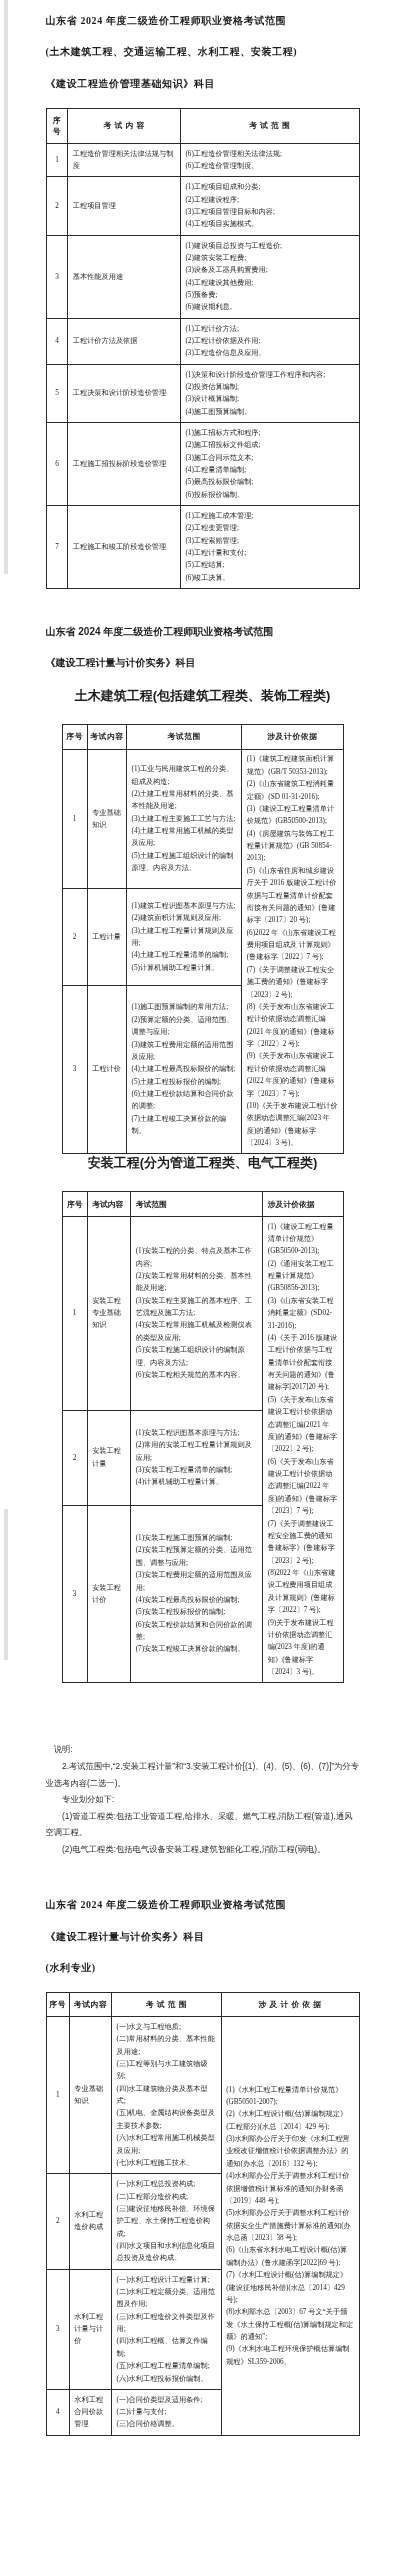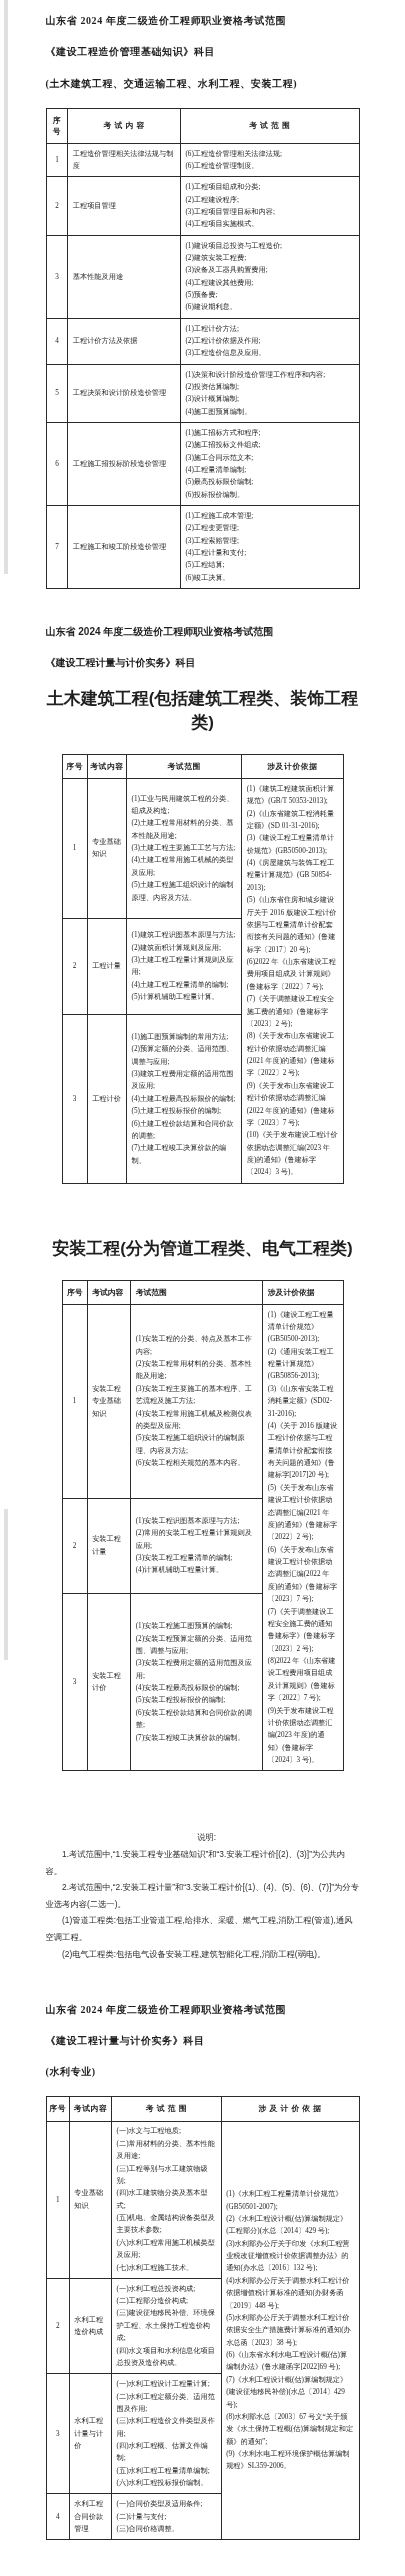--- a/index.html
+++ b/index.html
@@ -18,21 +18,21 @@
   }
   .pg-section{margin:0;}
   .titles{padding-top:14.4px;}
   .big-title{
     font-size:10px;font-weight:bold;
     margin:0 0 16.6px 0;line-height:1.45;letter-spacing:0.6px;
     font-family:"Liberation Serif","DejaVu Serif",serif;
   }
   .big-title.sans{font-family:"Liberation Sans","DejaVu Sans",sans-serif;letter-spacing:0;}
   .subtitle{
-    font-size:17px;font-weight:bold;text-align:center;
+    font-size:13px;font-weight:bold;text-align:center;
     font-family:"Liberation Sans","DejaVu Sans",sans-serif;
     margin:0 0 19px 0;line-height:1.4;
   }
   table.exam{
     border-collapse:collapse;border:1.1px solid #2a2a2a;
     width:100%;table-layout:fixed;
     font-size:7.2px;
     padding-left:27px;
   }
   table.exam.inset{width:282px;margin-left:16px;}
@@ -45,39 +45,39 @@
     padding:3.9px 4.4px;line-height:1.72;
   }
   td.no-cell{text-align:center;}
   td.content-cell{text-align:left;}
   .ln{display:block;}
   .notes{
     font-family:"Liberation Sans","DejaVu Sans",sans-serif;
     font-size:8.3px;line-height:2.0;color:#2b2b2b;
     margin-top:58px;
   }
-  .notes .notes-head{text-indent:1em;text-align:center;}
+  .notes .notes-head{text-indent:1em;}
   .notes p{margin:0;text-indent:2em;}
   .gap-s2{margin-top:36px;}
-  .gap-anzhuang{margin-top:53px;}
+  .gap-anzhuang{}
   .gap-s4{margin-top:41px;}
 </style>
 </head>
 <body>
 
 <div class="edge-strip" style="top: 0px; height: 574px;"></div>
 <div class="edge-strip" style="top: 1509px; height: 151px;"></div>
 
 <div class="container">
 
   <div class="pg-section">
     <div class="titles">
       <h1 class="big-title">山东省 2024 年度二级造价工程师职业资格考试范围</h1>
+      <h1 class="big-title">(土木建筑工程、交通运输工程、水利工程、安装工程)</h1>
       <h1 class="big-title">《建设工程造价管理基础知识》科目</h1>
-      <h1 class="big-title">(土木建筑工程、交通运输工程、水利工程、安装工程)</h1>
     </div>
     <table class="exam">
         <colgroup>
           <col style="width: 7%;">
           <col style="width: 36%;">
           <col style="width: 57%;">
         </colgroup>
         <thead>
           <tr>
             <th>序号</th>
@@ -296,22 +296,22 @@
               <div class="ln">(5)安装工程投标报价的编制;</div>
               <div class="ln">(6)安装工程价款结算和合同价款的调整;</div>
               <div class="ln">(7)安装工程竣工决算价款的编制。</div>
             </td>
           </tr>
         </tbody>
       </table>
     <div class="notes">
       <div class="notes-head">说明:</div>
       <div>
-          <p>1.考试范围中,“1.安装工程专业基础知识”和“3.安装工程计价[(2)、(3)]”为公共内容。</p>
           <p>2.考试范围中,“2.安装工程计量”和“3.安装工程计价[(1)、(4)、(5)、(6)、(7)]”为分专业选考内容(二选一)。</p>
+          <p>专业划分如下:</p>
           <p>(1)管道工程类:包括工业管道工程,给排水、采暖、燃气工程,消防工程(管道),通风空调工程。</p>
           <p>(2)电气工程类:包括电气设备安装工程,建筑智能化工程,消防工程(弱电)。</p>
         </div>
     </div>
   </div>
 
   <div class="pg-section gap-s4">
     <h1 class="big-title">山东省 2024 年度二级造价工程师职业资格考试范围</h1>
     <h1 class="big-title">《建设工程计量与计价实务》科目</h1>
     <h1 class="big-title">(水利专业)</h1>

